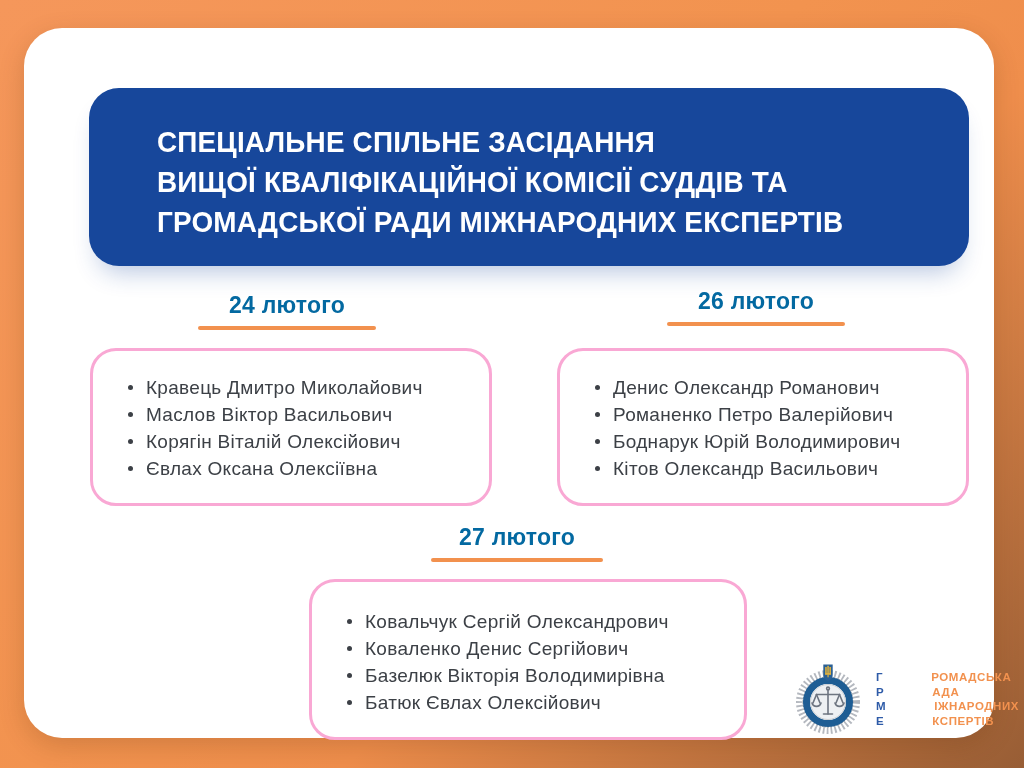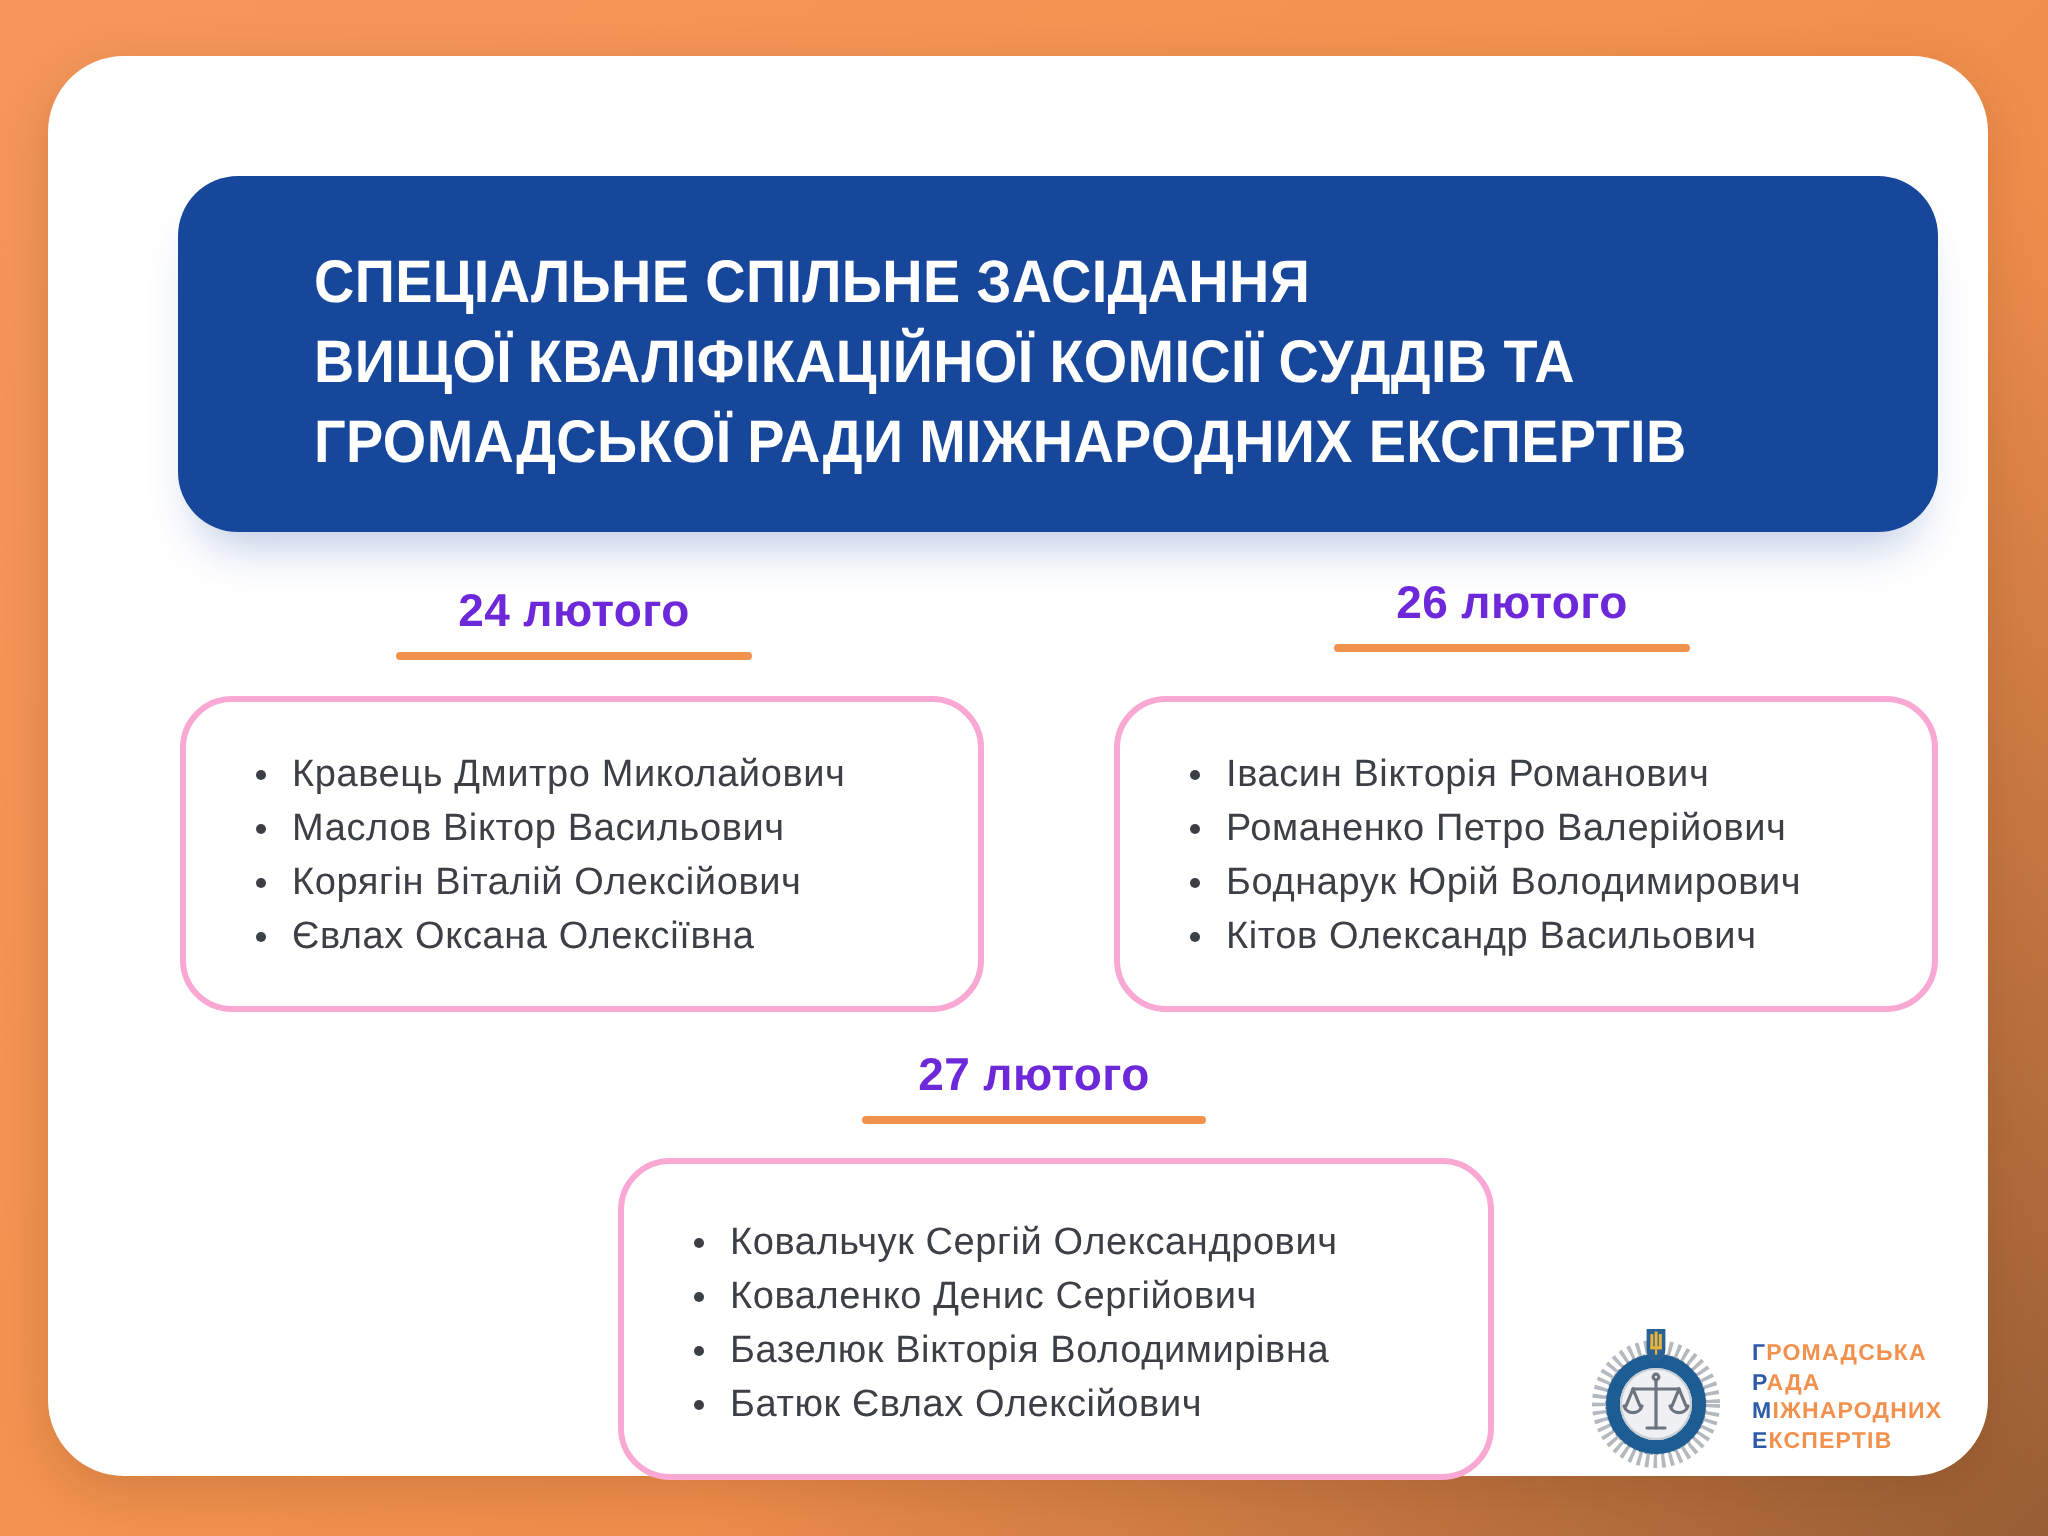--- a/index.html
+++ b/index.html
@@ -42,21 +42,21 @@
     line-height: 40px;
     letter-spacing: 0.2px;
     white-space: nowrap;
   }
 
   .date-block { position: absolute; text-align: center; }
   .date-block.d1 { left: 168px; top: 264px; width: 190px; }
   .date-block.d2 { left: 637px; top: 260px; width: 190px; }
   .date-block.d3 { left: 400px; top: 496px; width: 186px; }
   .date-label {
-    color: #6d28d9;
+    color: #0369a1;
     font-size: 23px;
     font-weight: 700;
     letter-spacing: 0.2px;
     white-space: nowrap;
   }
   .date-underline {
     margin: 7px auto 0 auto;
     height: 4px;
     border-radius: 2px;
     background: #f2914e;
@@ -103,21 +103,21 @@
   .emblem { width: 72px; height: 76px; }
   .logo-text { margin-left: 12px; }
   .logo-line {
     font-size: 11.5px;
     font-weight: 700;
     line-height: 14.5px;
     letter-spacing: 0.6px;
     white-space: nowrap;
   }
   .logo-line .ini { color: #2e5ba8; }
-  .logo-line .rest { color: #f2914e; }
+  .logo-line .rest { color: #f2914e; margin-left: 48px; }
 </style>
 </head>
 <body>
 
 <div class="stage">
   <div class="card">
 
     <div class="header">
       <div class="title">
         <div class="title-line">СПЕЦІАЛЬНЕ СПІЛЬНЕ ЗАСІДАННЯ</div>
@@ -140,21 +140,21 @@
       <ul>
         <li>Кравець Дмитро Миколайович</li>
         <li>Маслов Віктор Васильович</li>
         <li>Корягін Віталій Олексійович</li>
         <li>Євлах Оксана Олексіївна</li>
       </ul>
     </div>
 
     <div class="name-box b2">
       <ul>
-        <li>Івасин Вікторія Романович</li>
+        <li>Денис Олександр Романович</li>
         <li>Романенко Петро Валерійович</li>
         <li>Боднарук Юрій Володимирович</li>
         <li>Кітов Олександр Васильович</li>
       </ul>
     </div>
 
     <div class="date-block d3">
       <div class="date-label">27 лютого</div>
       <div class="date-underline"></div>
     </div>

